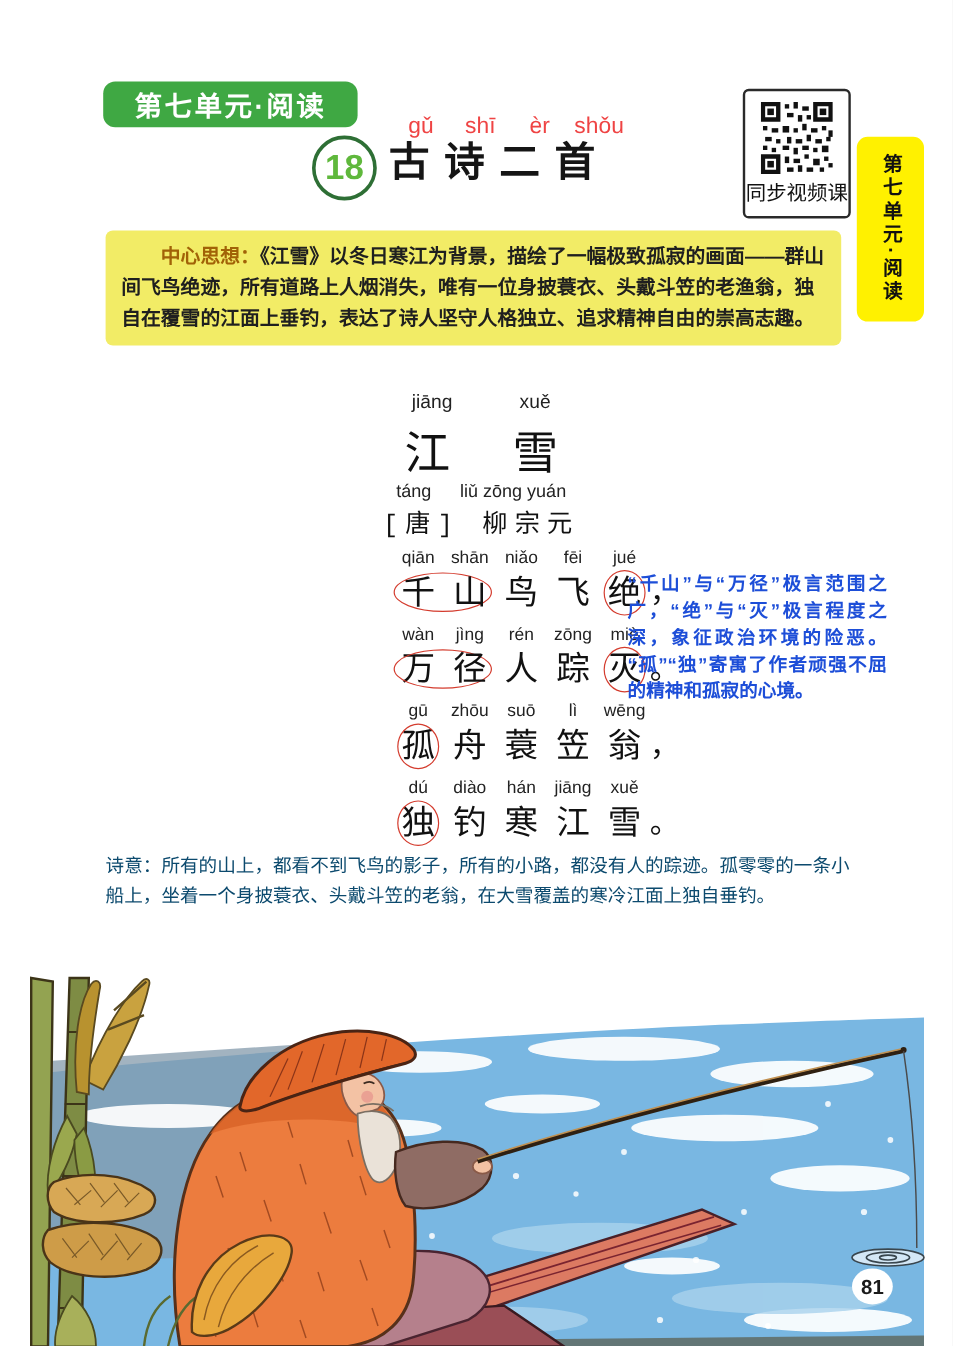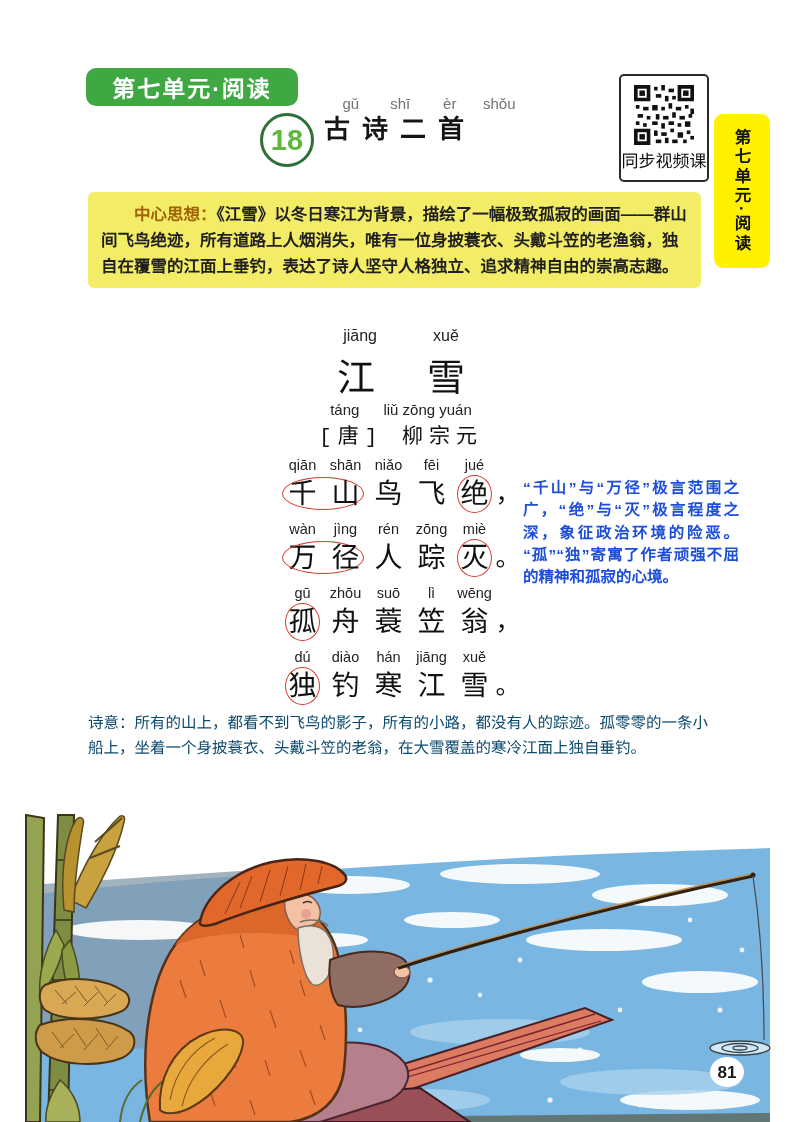--- a/index.html
+++ b/index.html
@@ -25,45 +25,45 @@
     display:flex;align-items:center;justify-content:center;
     writing-mode:vertical-rl;font-size:16.5px;font-weight:bold;color:#111;letter-spacing:3px;
   }
   .lesson-circle{
     position:absolute;left:260px;top:113px;width:54px;height:54px;border:3px solid #2E6F35;
     border-radius:50%;display:flex;align-items:center;justify-content:center;
     font-size:29px;font-weight:bold;color:#5FB83C;box-sizing:border-box;background:#fff;
   }
   .lesson-pinyin{
     position:absolute;left:326px;top:95px;width:198px;display:flex;justify-content:space-between;
-    font-size:15px;color:#737373;
+    font-size:19px;color:#ef4444;
   }
   .lesson-pinyin span{flex:1;text-align:center;}
   .lesson-title{
-    position:absolute;left:324px;top:108px;font-size:26px;font-weight:700;letter-spacing:12px;
+    position:absolute;left:324px;top:108px;font-size:34px;font-weight:700;letter-spacing:12px;
     color:#151515;font-family:"DejaVu Serif","Liberation Serif",serif;white-space:nowrap;
   }
   
   .summary-box{
     position:absolute;left:88px;top:192px;width:613px;min-height:78px;background:#F2EC66;
     border-radius:6px;padding:9px 13px;box-sizing:border-box;
   }
   .summary-box p{margin:0;text-indent:2em;font-size:16.5px;font-weight:bold;line-height:1.58;color:#1f1f1f;}
   .summary-label{color:#a16207;}
   
   .poem-title-block{position:absolute;left:283px;top:327px;width:236px;text-align:center;}
   .poem-title-pinyin{display:flex;justify-content:center;gap:56px;font-size:16px;color:#222;}
   .poem-title-chars{display:flex;justify-content:center;gap:52px;margin-top:2px;
     font-size:38px;color:#111;font-family:"DejaVu Serif","Liberation Serif",serif;}
   .author-block{position:absolute;left:283px;top:401px;width:236px;text-align:center;}
   .author-pinyin{display:flex;justify-content:center;gap:24px;font-size:15px;color:#222;}
   .author-name{margin-top:1px;font-size:21px;color:#111;letter-spacing:6px;
     font-family:Liberation Mono, monospace;}
   .poem-lines{position:absolute;left:281px;top:457px;}
-  .poem-line{display:flex;align-items:flex-end;margin-bottom:9px;}
+  .poem-line{display:flex;align-items:flex-end;margin-bottom:9px;margin-left:46px;}
   .pcell{width:43px;display:flex;flex-direction:column;align-items:center;position:relative;}
   .pcell .py{font-size:14.5px;height:19px;color:#222;white-space:nowrap;}
   .pcell .hz{font-size:28px;line-height:36px;color:#111;
     font-family:"DejaVu Serif","Liberation Serif",serif;}
   .pcell.punct{width:24px;}
   .pcell.punct .hz{font-size:25px;}
   .mark-circle{position:absolute;left:4px;right:4px;top:18px;height:36px;
     border:1.8px solid #D43C2E;border-radius:50%;pointer-events:none;}
   .mark-oval{position:absolute;left:1px;width:82px;top:20px;height:33px;
     border:1.8px solid #D43C2E;border-radius:50%;pointer-events:none;box-sizing:border-box;}

